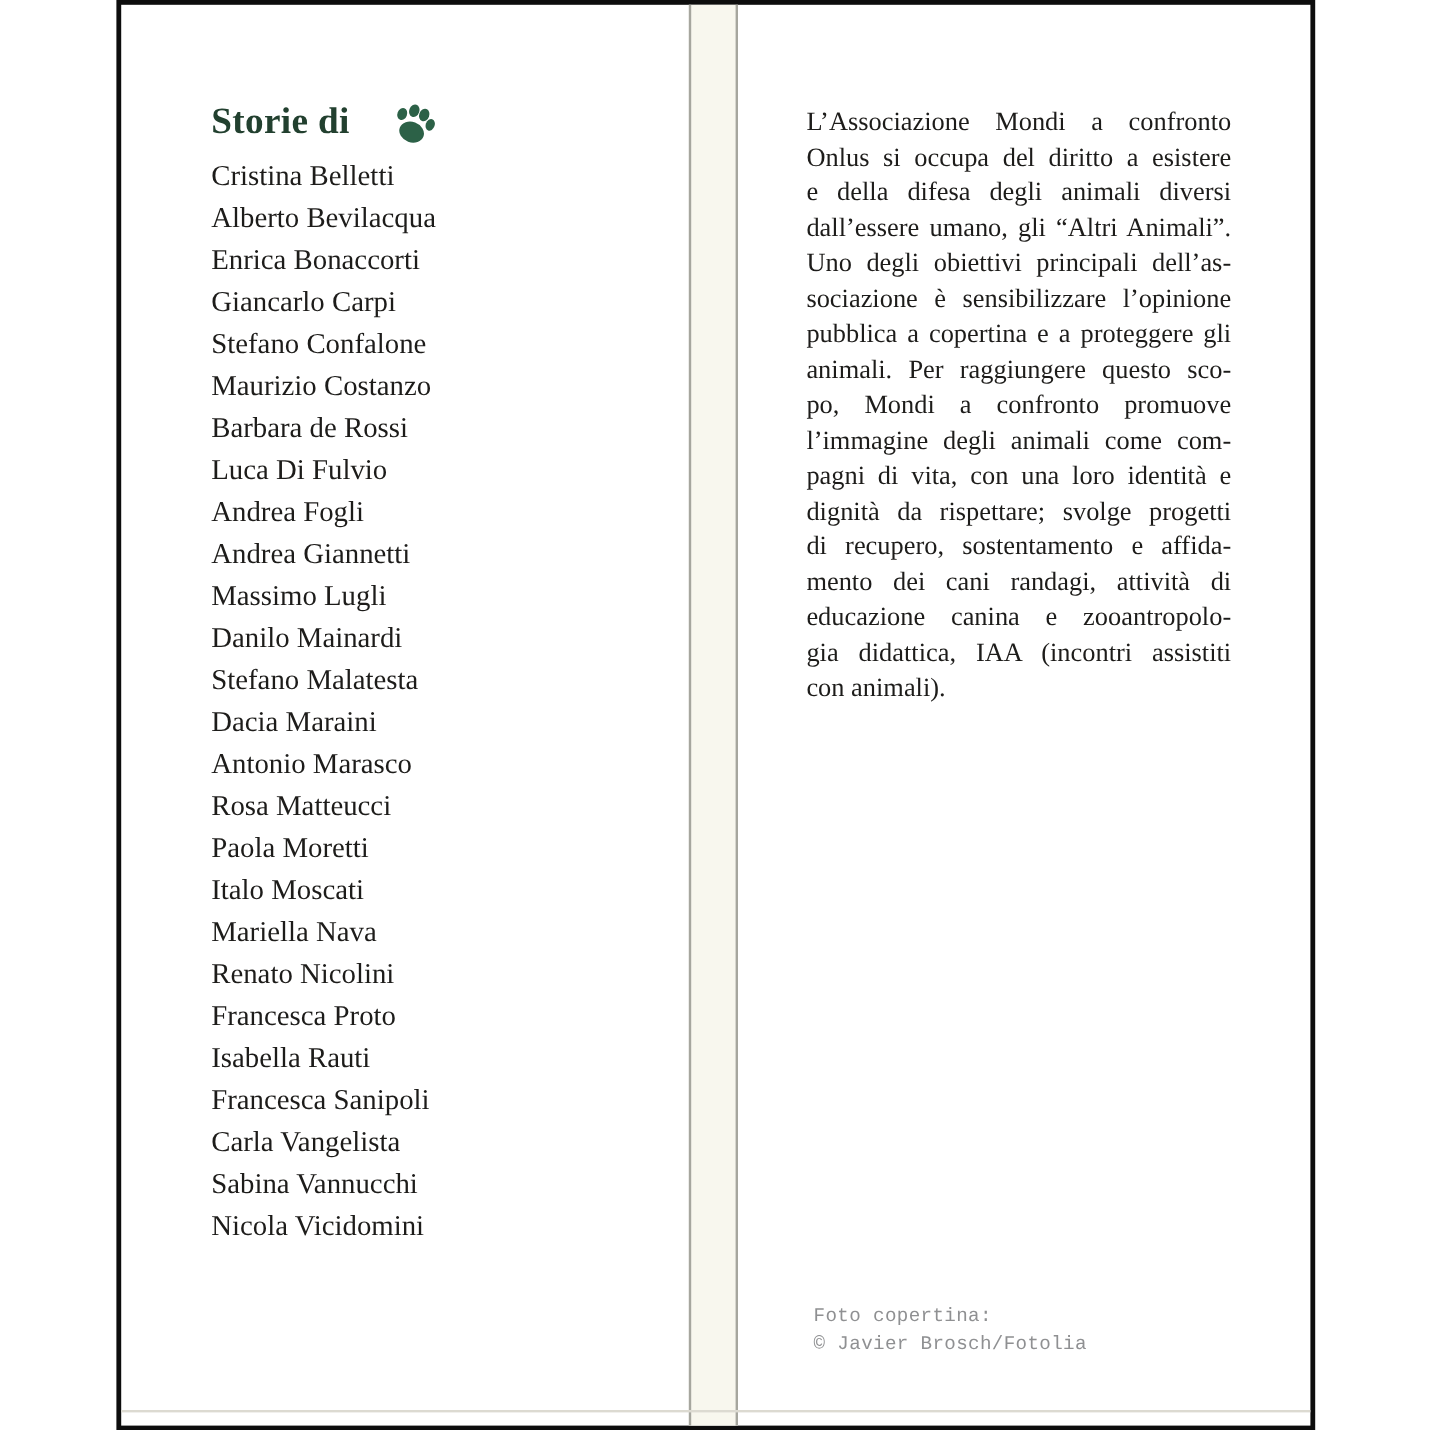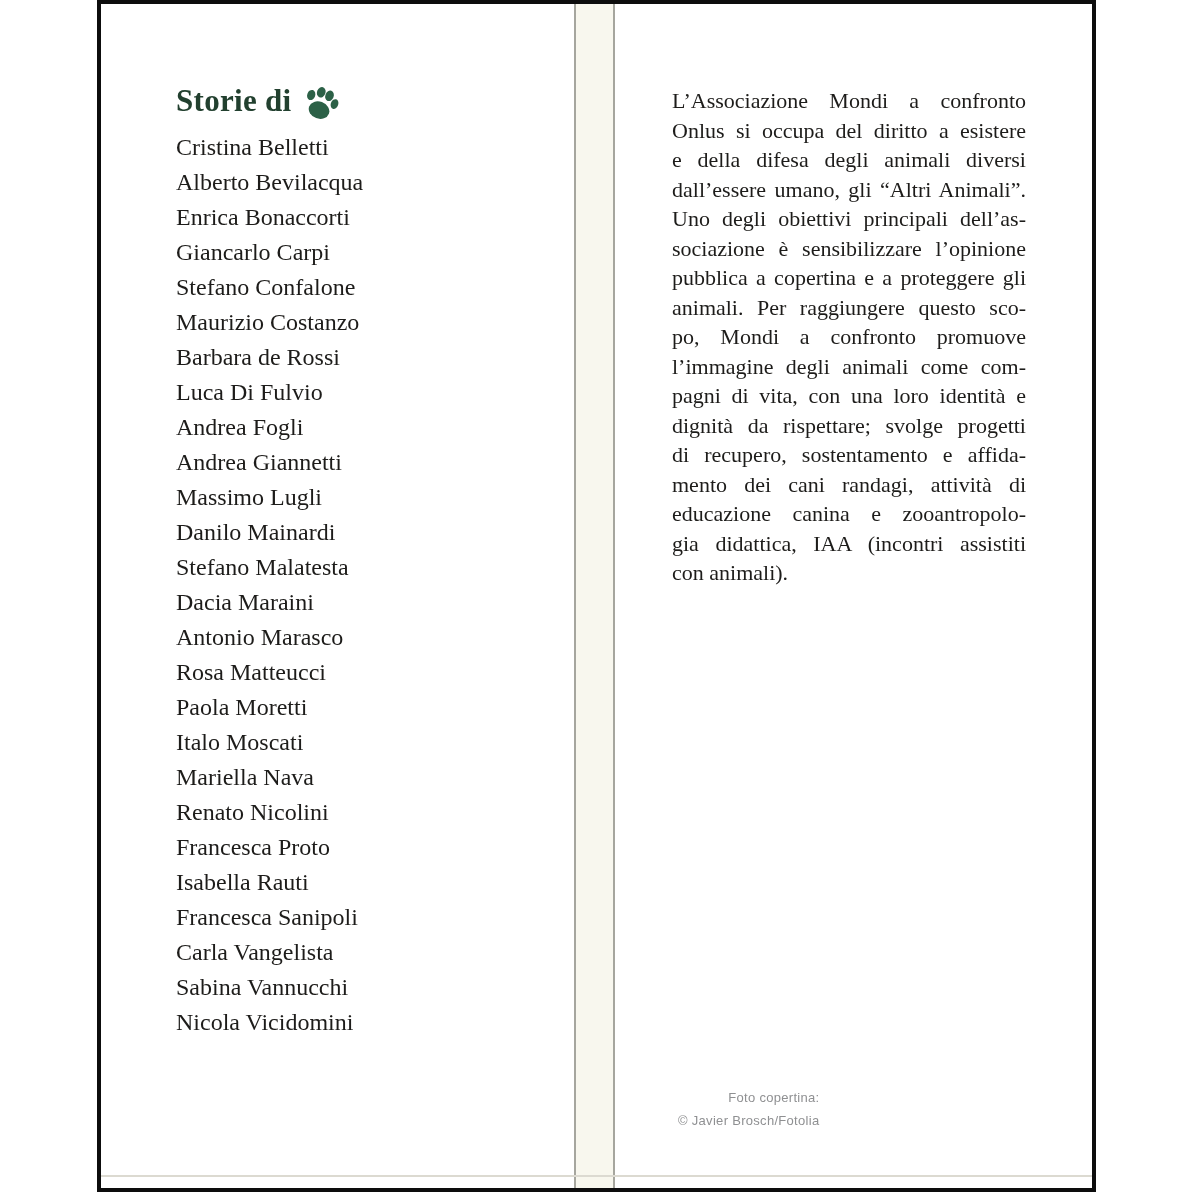--- a/index.html
+++ b/index.html
@@ -36,20 +36,21 @@
   .left-content {
     position: absolute;
     left: 176px; top: 84px;
   }
   .title-row {
     display: flex;
     align-items: flex-start;
     gap: 10px;
     margin-bottom: 9px;
     height: 37px;
+    justify-content: space-between;
   }
   .title {
     font-family: "Liberation Serif", serif;
     font-weight: bold;
     font-size: 31px;
     line-height: 34px;
     color: var(--title_green, #22402f);
     letter-spacing: 0.3px;
   }
   .paw { color: var(--paw_green, #2c6147); margin-top: 2px; }
@@ -74,26 +75,25 @@
     text-align-last: justify;
     white-space: nowrap;
     overflow: visible;
   }
   .about .about-line:last-child {
     text-align-last: left;
   }
   .credit {
     position: absolute;
     left: 678px; top: 1086px;
-    font-family: Liberation Sans, sans-serif;
-    font-size: 13px;
+    font-family: Liberation Mono, monospace;
+    font-size: 16px;
     line-height: 23px;
     color: var(--credit_gray, #8f9092);
     letter-spacing: 0.3px;
-    text-align: right;
   }
 </style>
 </head>
 <body>
 
 <div class="stage">
 
   <div class="frame"></div>
   <div class="spine"></div>
   <div class="page-edge"></div>

